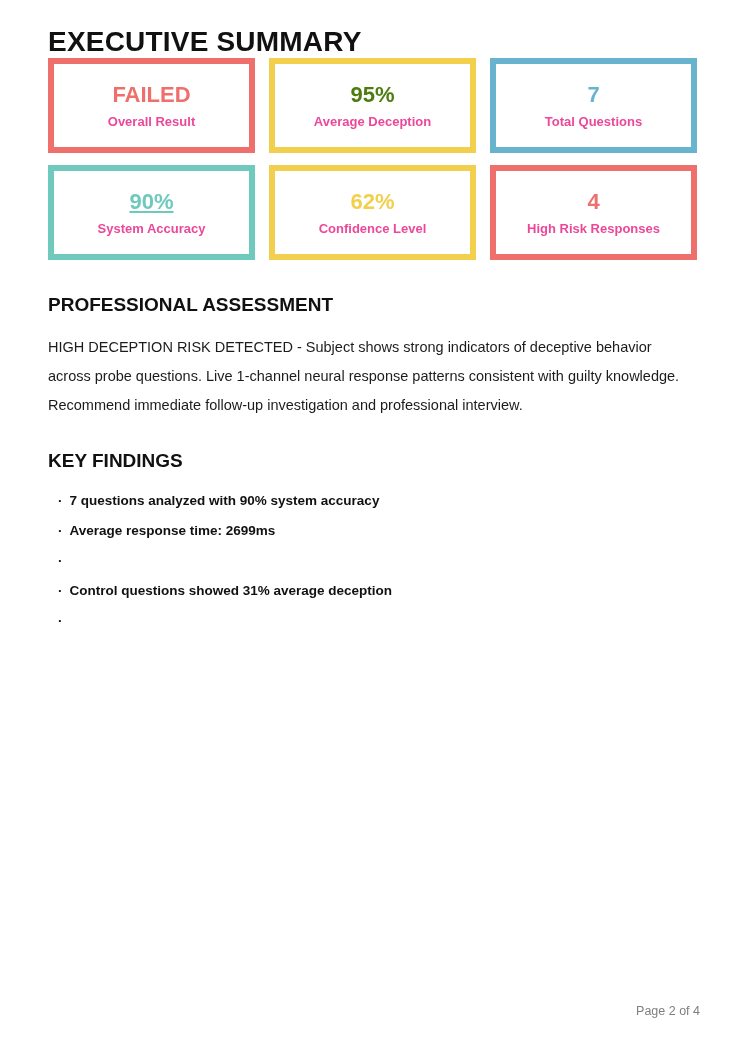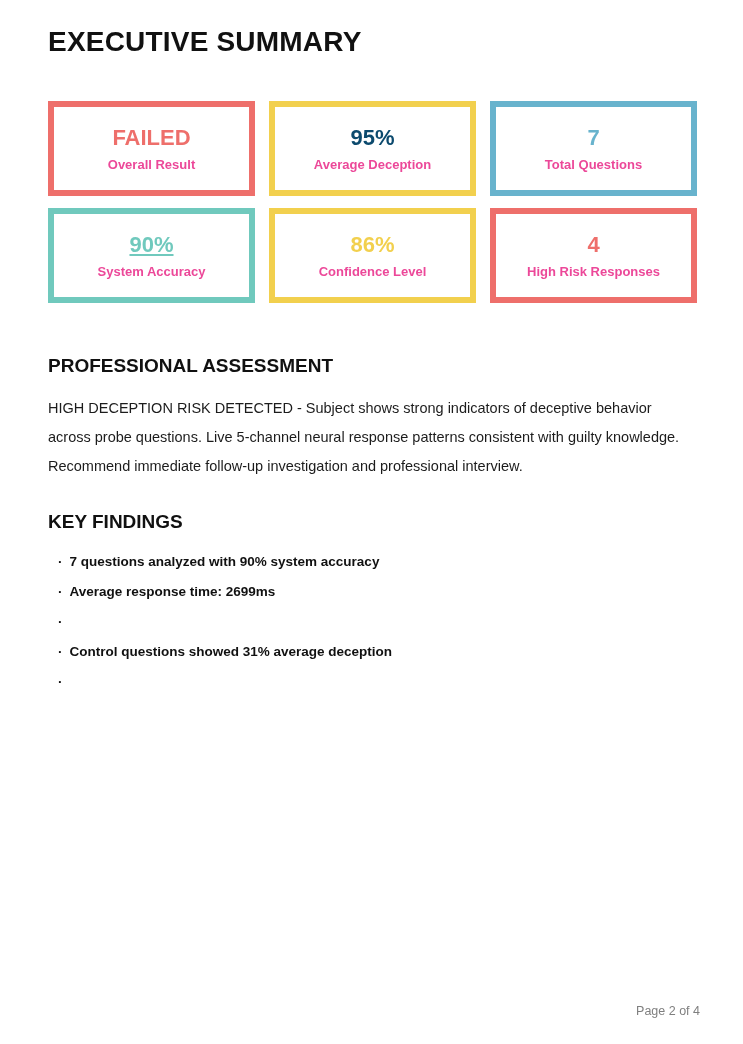--- a/index.html
+++ b/index.html
@@ -18,21 +18,20 @@
     padding: 18px 46px 0 48px;
   }
   .page-title {
     font-size: 28px;
     font-weight: 700;
     letter-spacing: 0.2px;
     color: #111111;
     margin-top: 8px;
   }
   .cards-grid {
-    margin-top: 43px;
     display: flex;
     flex-direction: column;
     gap: 12px;
   }
   .cards-row {
     display: flex;
     gap: 14px;
   }
   .metric-card {
     flex: 1 1 0;
@@ -55,21 +54,21 @@
     font-size: 13px;
     font-weight: 700;
     color: #ec4899;
     line-height: 1;
   }
   .section-heading {
     font-size: 19px;
     font-weight: 700;
     color: #111111;
   }
-  .assessment-section { margin-top: 52px; }
+  .assessment-section { margin-top: 34px; }
   .assessment-body {
     margin-top: 17px;
     font-size: 14.5px;
     font-weight: 400;
     line-height: 29px;
     color: #1c1c1c;
     max-width: 650px;
   }
   .findings-section { margin-top: 30px; }
   .findings-list {
@@ -105,47 +104,47 @@
 
   <h1 class="page-title">EXECUTIVE SUMMARY</h1>
 
   <div class="cards-grid">
     <div class="cards-row">
       <div class="metric-card" style="border-color: rgb(238, 111, 107);">
         <div class="metric-value" style="color: rgb(238, 111, 107);">FAILED</div>
         <div class="metric-label">Overall Result</div>
       </div>
       <div class="metric-card" style="border-color: rgb(242, 208, 78);">
-        <div class="metric-value" style="color: #0c4a6e;">95%</div>
+        <div class="metric-value" style="color: #4d7c0f;">95%</div>
         <div class="metric-label">Average Deception</div>
       </div>
       <div class="metric-card" style="border-color: rgb(104, 179, 205);">
         <div class="metric-value" style="color: rgb(104, 179, 205);">7</div>
         <div class="metric-label">Total Questions</div>
       </div>
     </div>
     <div class="cards-row">
       <div class="metric-card" style="border-color: rgb(112, 201, 189);">
         <div class="metric-value" style="color: rgb(112, 201, 189); text-decoration: underline;">90%</div>
         <div class="metric-label">System Accuracy</div>
       </div>
       <div class="metric-card" style="border-color: rgb(242, 208, 78);">
-        <div class="metric-value" style="color: rgb(242, 208, 78);">86%</div>
+        <div class="metric-value" style="color: rgb(242, 208, 78);">62%</div>
         <div class="metric-label">Confidence Level</div>
       </div>
       <div class="metric-card" style="border-color: rgb(238, 111, 107);">
         <div class="metric-value" style="color: rgb(238, 111, 107);">4</div>
         <div class="metric-label">High Risk Responses</div>
       </div>
     </div>
   </div>
 
   <div class="assessment-section">
     <h2 class="section-heading">PROFESSIONAL ASSESSMENT</h2>
-    <p class="assessment-body">HIGH DECEPTION RISK DETECTED - Subject shows strong indicators of deceptive behavior across probe questions. Live 5-channel neural response patterns consistent with guilty knowledge. Recommend immediate follow-up investigation and professional interview.</p>
+    <p class="assessment-body">HIGH DECEPTION RISK DETECTED - Subject shows strong indicators of deceptive behavior across probe questions. Live 1-channel neural response patterns consistent with guilty knowledge. Recommend immediate follow-up investigation and professional interview.</p>
   </div>
 
   <div class="findings-section">
     <h2 class="section-heading">KEY FINDINGS</h2>
     <ul class="findings-list">
       <li class="finding-item">
         <span class="bullet-dot">·</span>
         <span>7 questions analyzed with 90% system accuracy</span>
       </li>
       <li class="finding-item">

